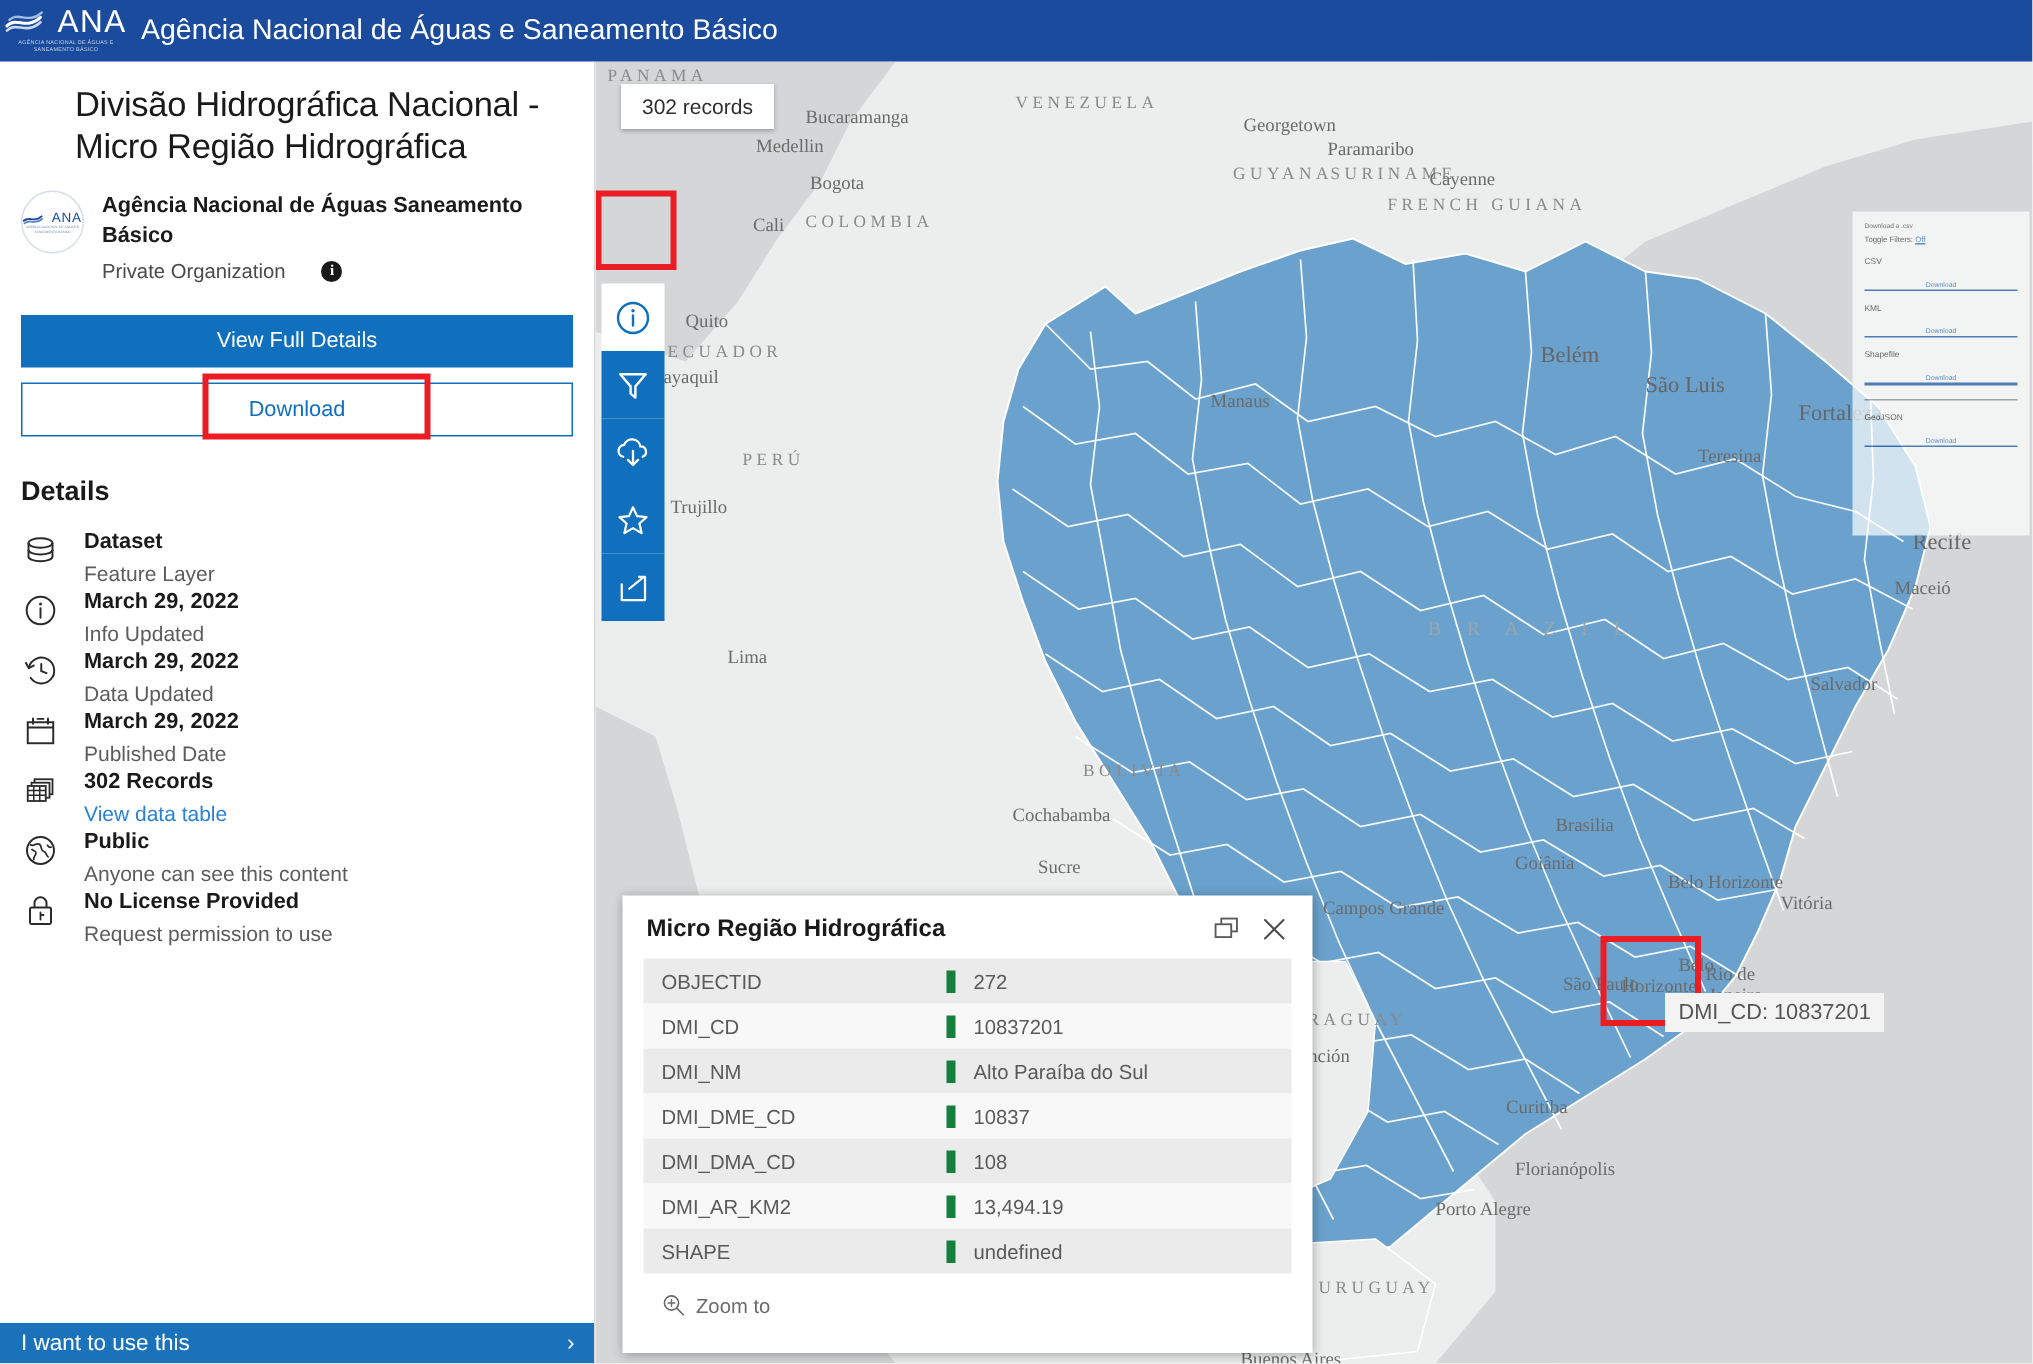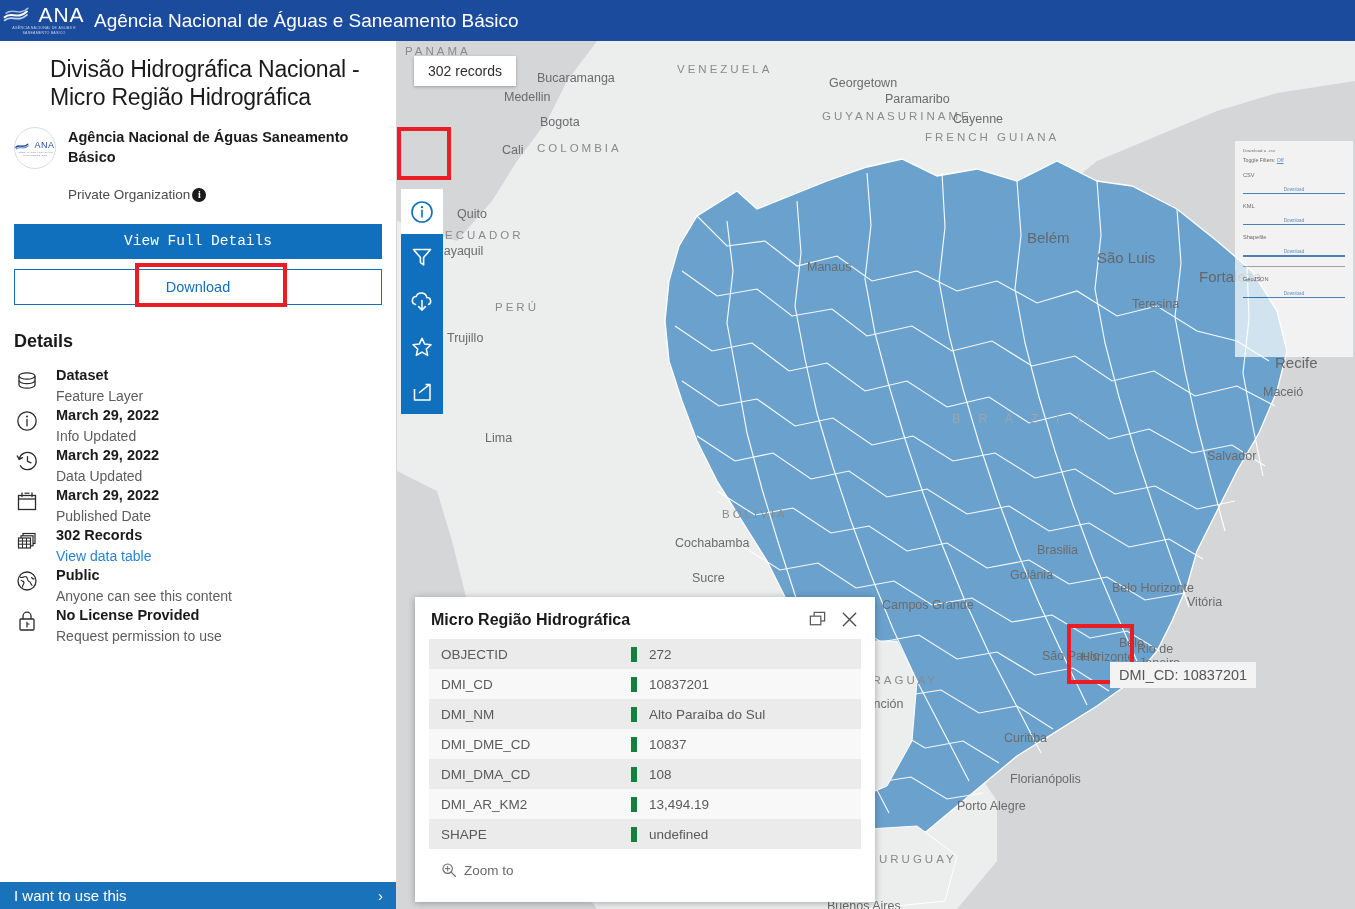--- a/index.html
+++ b/index.html
@@ -52,33 +52,33 @@
   .org-logo {
     width: 42px; height: 42px; border-radius: 50%;
     border: 1px solid #d7dde6; background: #fff; flex: 0 0 42px;
     display: flex; flex-direction: column; align-items: center; justify-content: center;
   }
   .org-logo .lr { display: flex; align-items: center; gap: 2px; }
   .org-logo .lt { color: #1b4b9c; font-size: 9px; letter-spacing: .5px; }
   .org-logo .ls { color: #7c90ae; font-size: 2.2px; text-align: center; line-height: 1.3; width: 40px; }
   .org-text { flex: 1; }
   .org-name { font-size: 14.5px; color: #1a1a1a; font-weight: 700; line-height: 20px; }
-  .org-type { font-size: 13.5px; color: #4a4a4a; margin-top: 20px; display: flex; align-items: center; gap: 2px; }
+  .org-type { font-size: 13.5px; color: #4a4a4a; margin-top: 6px; display: flex; align-items: center; gap: 24px; }
   .info-dot {
     width: 14px; height: 14px; border-radius: 50%; background: #1a1a1a;
     color: #fff; font-size: 10px; font-weight: 700;
     display: inline-flex; align-items: center; justify-content: center;
     font-family: "Liberation Serif", serif;
   }
 
   .btn-primary {
     display: block; width: 368px; height: 35px; line-height: 35px;
     background: #1070bd; color: #ffffff; font-size: 14.5px;
     text-align: center; border: none; cursor: pointer;
-    font-family: Liberation Mono, monospace;
+    font-family: Liberation Sans, sans-serif;
   }
   .btn-outline-wrap { position: relative; margin-top: 10px; width: 368px; height: 36px; }
   .btn-outline {
     width: 368px; height: 36px; line-height: 34px;
     background: #ffffff; color: #1070bd; font-size: 14.5px;
     text-align: center; border: 1px solid #1070bd; cursor: pointer;
     font-family: "Liberation Sans", sans-serif;
   }
   .redbox {
     position: absolute; border: 4px solid #ec1c24; pointer-events: none;
@@ -103,21 +103,21 @@
   
   .map {
     position: absolute; top: 41px; left: 397px;
     width: 958px; height: 868px; overflow: hidden;
     background: #eceded;
   }
   .ocean { position: absolute; inset: 0; background: #d5d6d7; }
   .land  { position: absolute; inset: 0; }
   .map-label {
     position: absolute; color: #6e6e6e; white-space: nowrap;
-    font-family: Liberation Sans, sans-serif; pointer-events: none; text-align: right;
+    font-family: Liberation Serif, serif; pointer-events: none; text-align: right;
   }
   .lbl-country { letter-spacing: 3px; font-size: 11.5px; color: #8a8a8a; }
   .lbl-city { font-size: 12.5px; color: #6b6b6b; }
   .lbl-city-big { font-size: 15px; color: #666; }
   .lbl-brazil { letter-spacing: 7px; font-size: 13px; color: #9aa6ac; }
 
   .records-badge {
     position: absolute; left: 17px; top: 15px;
     background: #ffffff; color: #2e2e2e;
     padding: 7px 14px; font-size: 14px;

